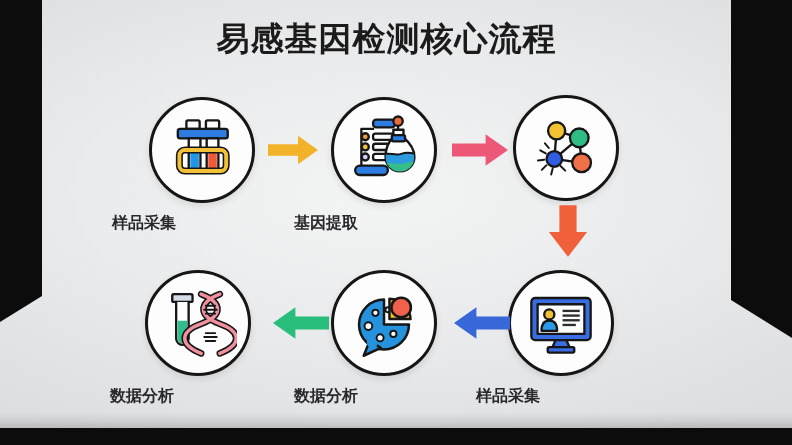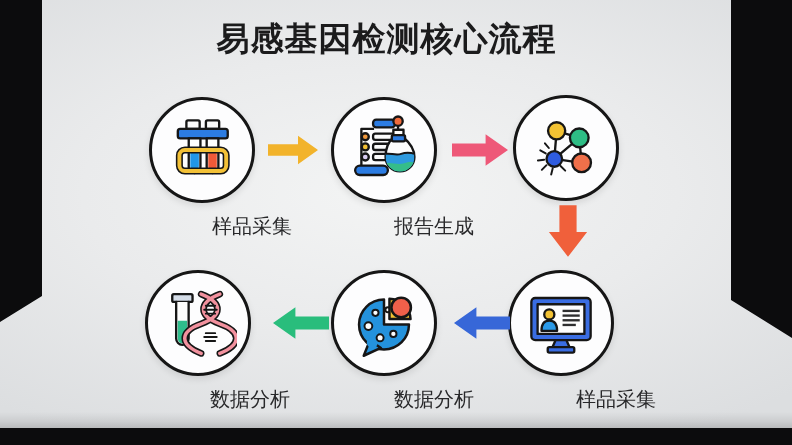--- a/index.html
+++ b/index.html
@@ -21,22 +21,22 @@
     font-size:33px;font-weight:800;color:#1b1b1c;letter-spacing:1px;
   }
   .node{
     position:absolute;width:106px;height:106px;border-radius:50%;
     background:#fdfdfe;border:3px solid #161616;box-sizing:border-box;
     display:flex;align-items:center;justify-content:center;
     box-shadow:0 3px 7px rgba(0,0,0,0.10);
   }
   .node svg{width:78px;height:78px;display:block;}
   .step-label{
-    position:absolute;width:180px;text-align:right;
-    font-size:20px;font-weight:400;color:#28282a;
+    position:absolute;width:180px;text-align:left;
+    font-size:16px;font-weight:700;color:#28282a;
   }
   .arrow{position:absolute;display:block;}
 </style>
 </head>
 <body>
 
 <div class="stage">
   <div class="panel"></div>
 
   <div class="title">易感基因检测核心流程</div>
@@ -165,17 +165,17 @@
 
   <svg class="arrow" style="left:454px;top:304px;" width="56" height="38" viewBox="0 0 60 40">
     <polygon points="60,13 24,13 24,3 0,20 24,37 24,27 60,27" fill="#3767D8"></polygon>
   </svg>
 
   <svg class="arrow" style="left:273px;top:304px;" width="56" height="38" viewBox="0 0 60 40">
     <polygon points="60,13 24,13 24,3 0,20 24,37 24,27 60,27" fill="#29BD7C"></polygon>
   </svg>
 
   <div class="step-label" style="left:112px;top:213px;">样品采集</div>
-  <div class="step-label" style="left:294px;top:213px;">报告生成</div>
+  <div class="step-label" style="left:294px;top:213px;">基因提取</div>
   <div class="step-label" style="left:476px;top:386px;">样品采集</div>
   <div class="step-label" style="left:294px;top:386px;">数据分析</div>
   <div class="step-label" style="left:110px;top:386px;">数据分析</div>
 </div>
 
 </body></html>

